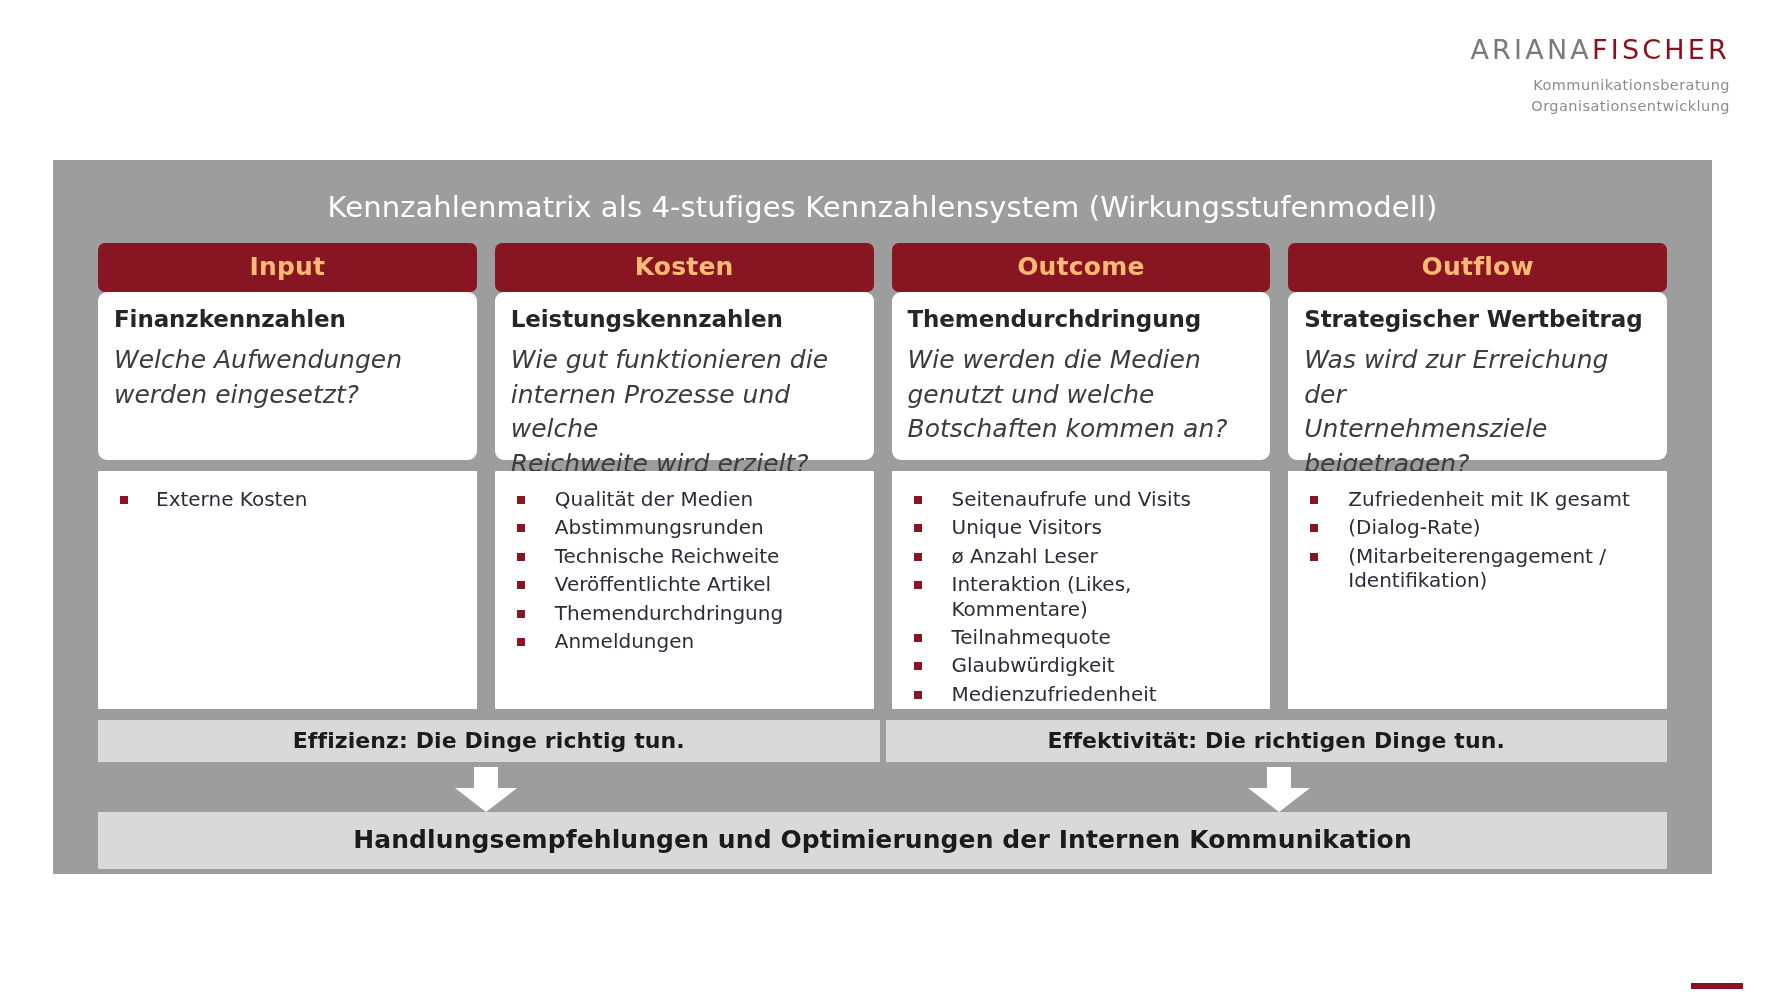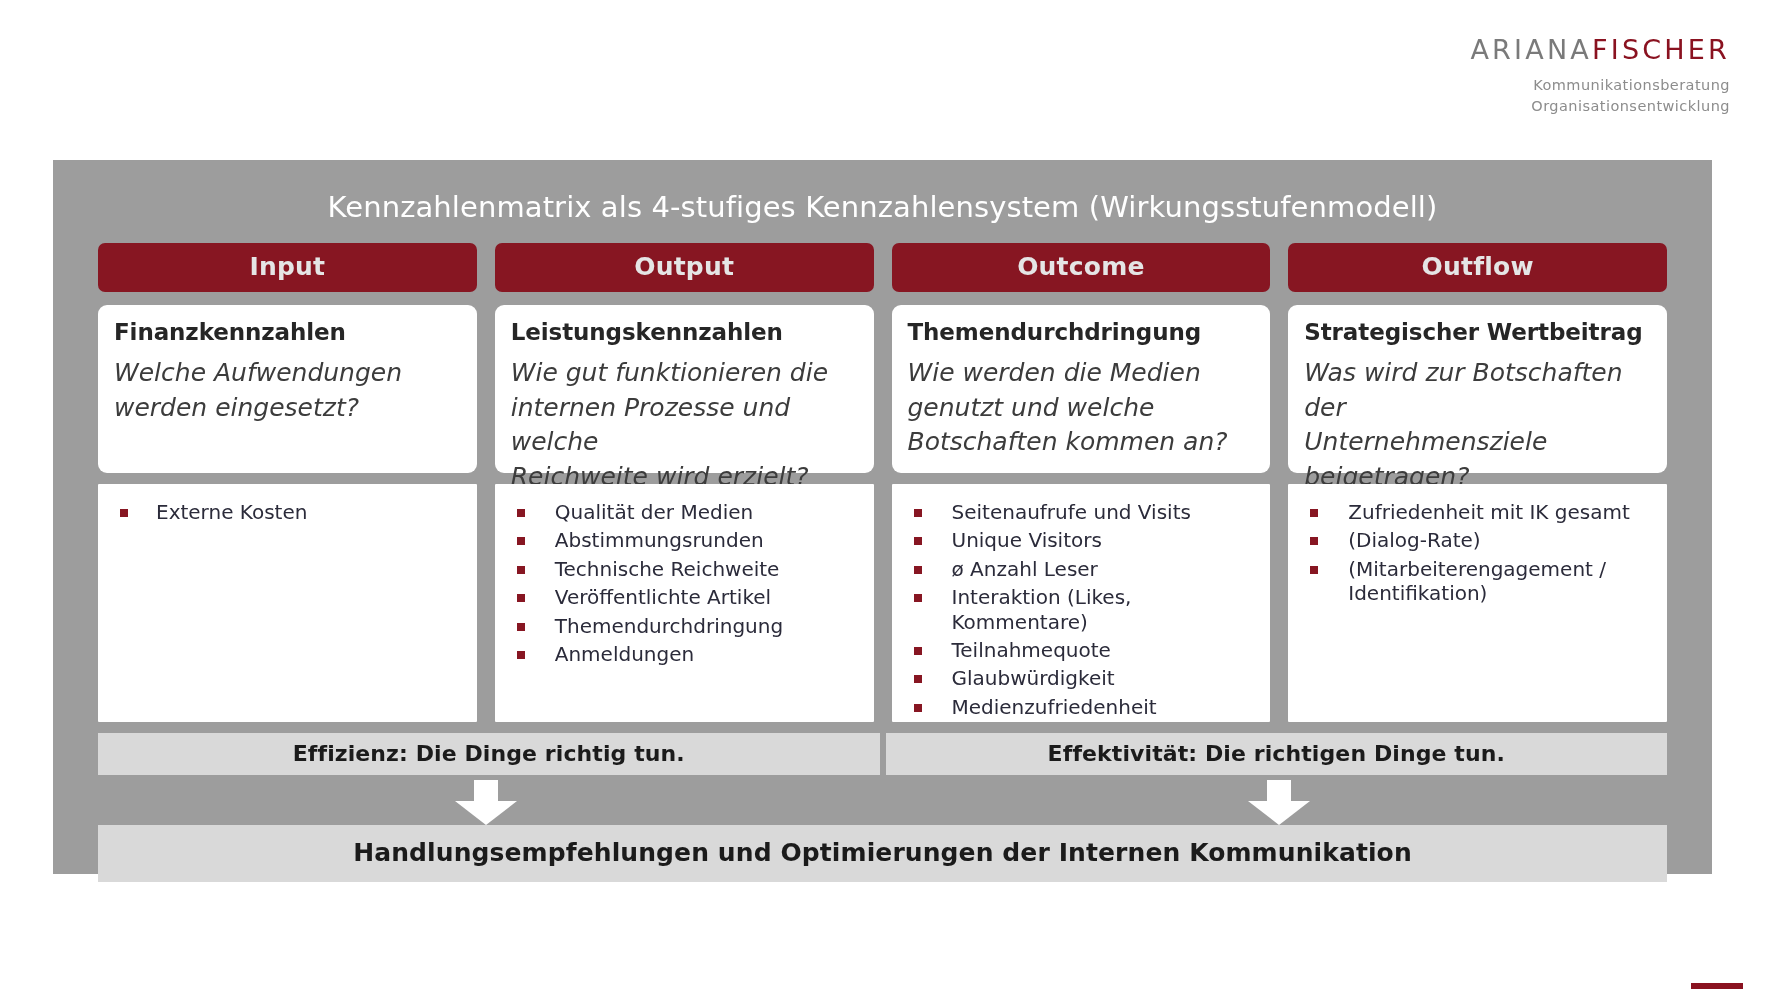--- a/index.html
+++ b/index.html
@@ -70,33 +70,32 @@
   }
   .column {
     flex: 1 1 0;
     display: flex;
     flex-direction: column;
     min-width: 0;
   }
 
   .col-header {
     background: #871622;
-    color: #e5e5e5;
+    color: #fdba74;
     font-size: 25px;
     font-weight: bold;
     text-align: center;
     border-radius: 7px;
     padding: 9px 0 11px 0;
     letter-spacing: 0.2px;
   }
 
   .col-desc {
     background: #ffffff;
     border-radius: 9px;
-    margin-top: 13px;
     height: 168px;
     box-sizing: border-box;
     padding: 14px 16px 10px 16px;
   }
   .desc-title {
     font-size: 23px;
     font-weight: bold;
     color: #262626;
     letter-spacing: -0.1px;
     margin-bottom: 11px;
@@ -252,21 +251,21 @@
 werden eingesetzt?</div>
       </div>
       <div class="col-list">
         <ul class="bullet-list">
           <li class="bullet-item"><span class="marker"></span><span>Externe Kosten</span></li>
         </ul>
       </div>
     </div>
 
     <div class="column">
-      <div class="col-header">Output</div>
+      <div class="col-header">Kosten</div>
       <div class="col-desc">
         <div class="desc-title">Leistungskennzahlen</div>
         <div class="desc-question">Wie gut funktionieren die
 internen Prozesse und welche
 Reichweite wird erzielt?</div>
       </div>
       <div class="col-list">
         <ul class="bullet-list">
           <li class="bullet-item"><span class="marker"></span><span>Qualität der Medien</span></li>
           <li class="bullet-item"><span class="marker"></span><span>Abstimmungsrunden</span></li>
@@ -297,21 +296,21 @@
           <li class="bullet-item"><span class="marker"></span><span>Medienzufriedenheit</span></li>
 
         </ul>
       </div>
     </div>
 
     <div class="column">
       <div class="col-header">Outflow</div>
       <div class="col-desc">
         <div class="desc-title">Strategischer Wertbeitrag</div>
-        <div class="desc-question">Was wird zur Botschaften der
+        <div class="desc-question">Was wird zur Erreichung der
 Unternehmensziele
 beigetragen?</div>
       </div>
       <div class="col-list">
         <ul class="bullet-list">
           <li class="bullet-item"><span class="marker"></span><span>Zufriedenheit mit IK gesamt</span></li>
           <li class="bullet-item"><span class="marker"></span><span>(Dialog-Rate)</span></li>
           <li class="bullet-item"><span class="marker"></span><span>(Mitarbeiterengagement / Identifikation)</span></li>
         </ul>
       </div>

